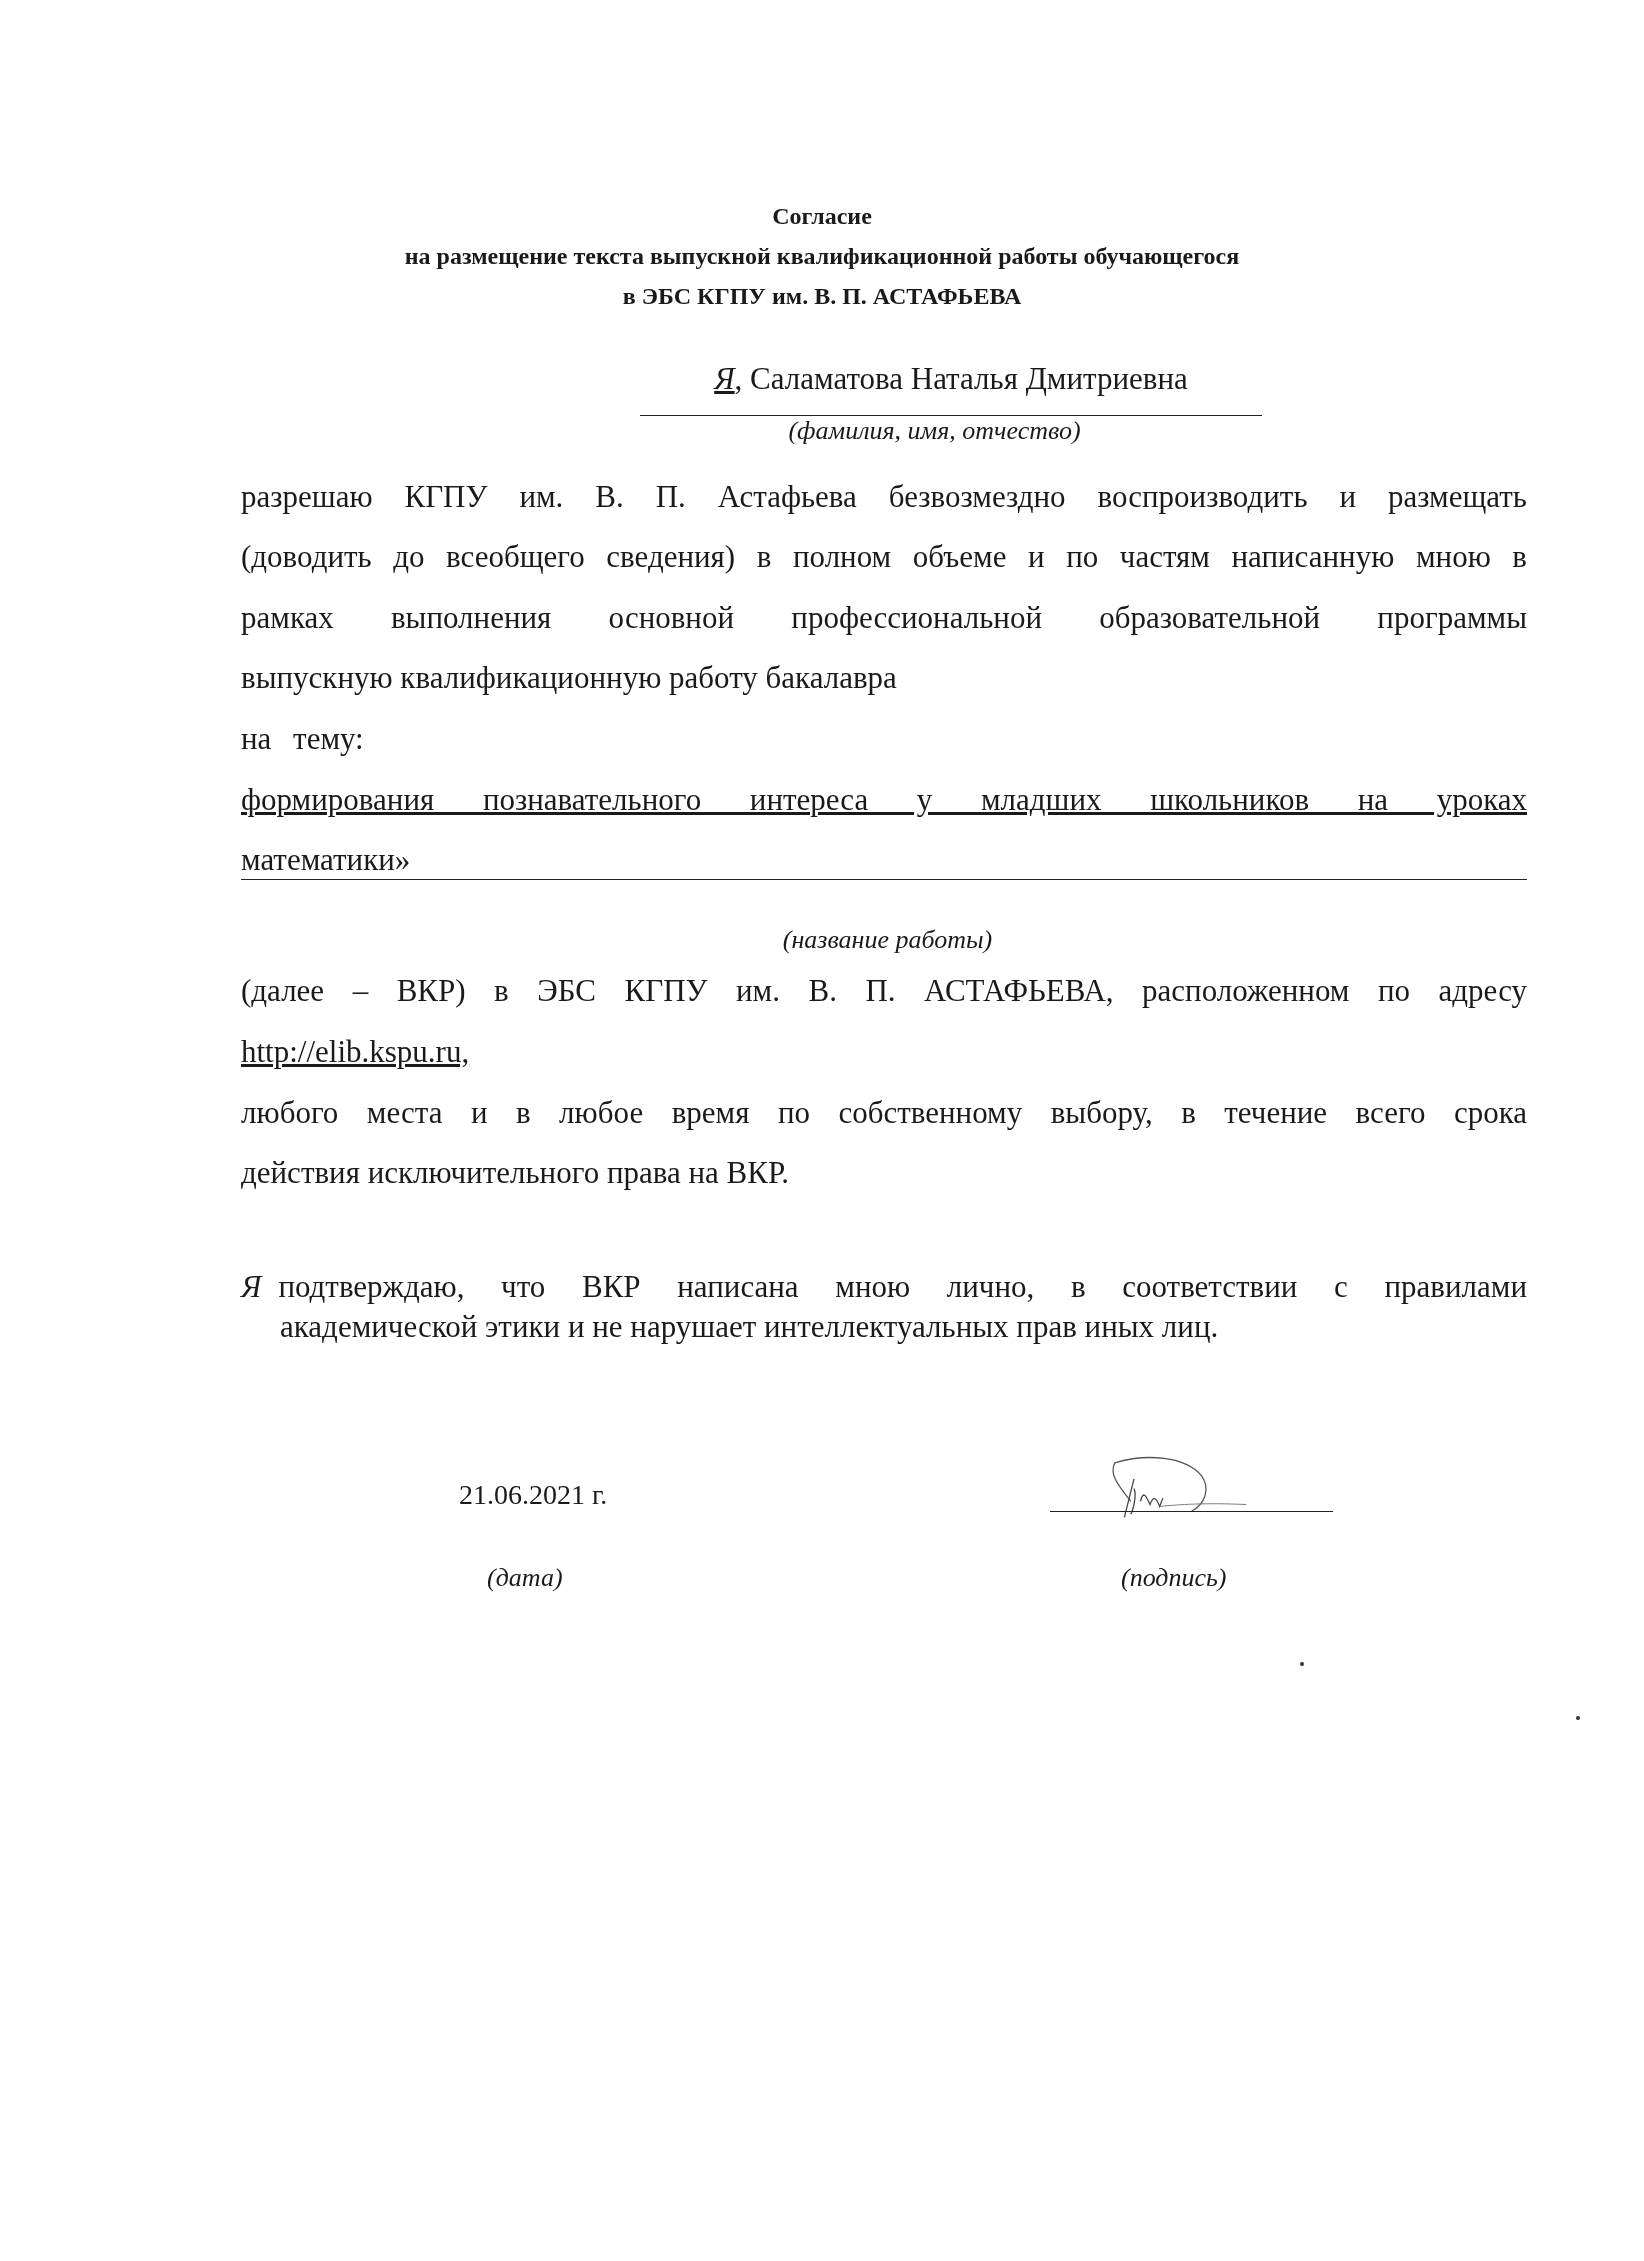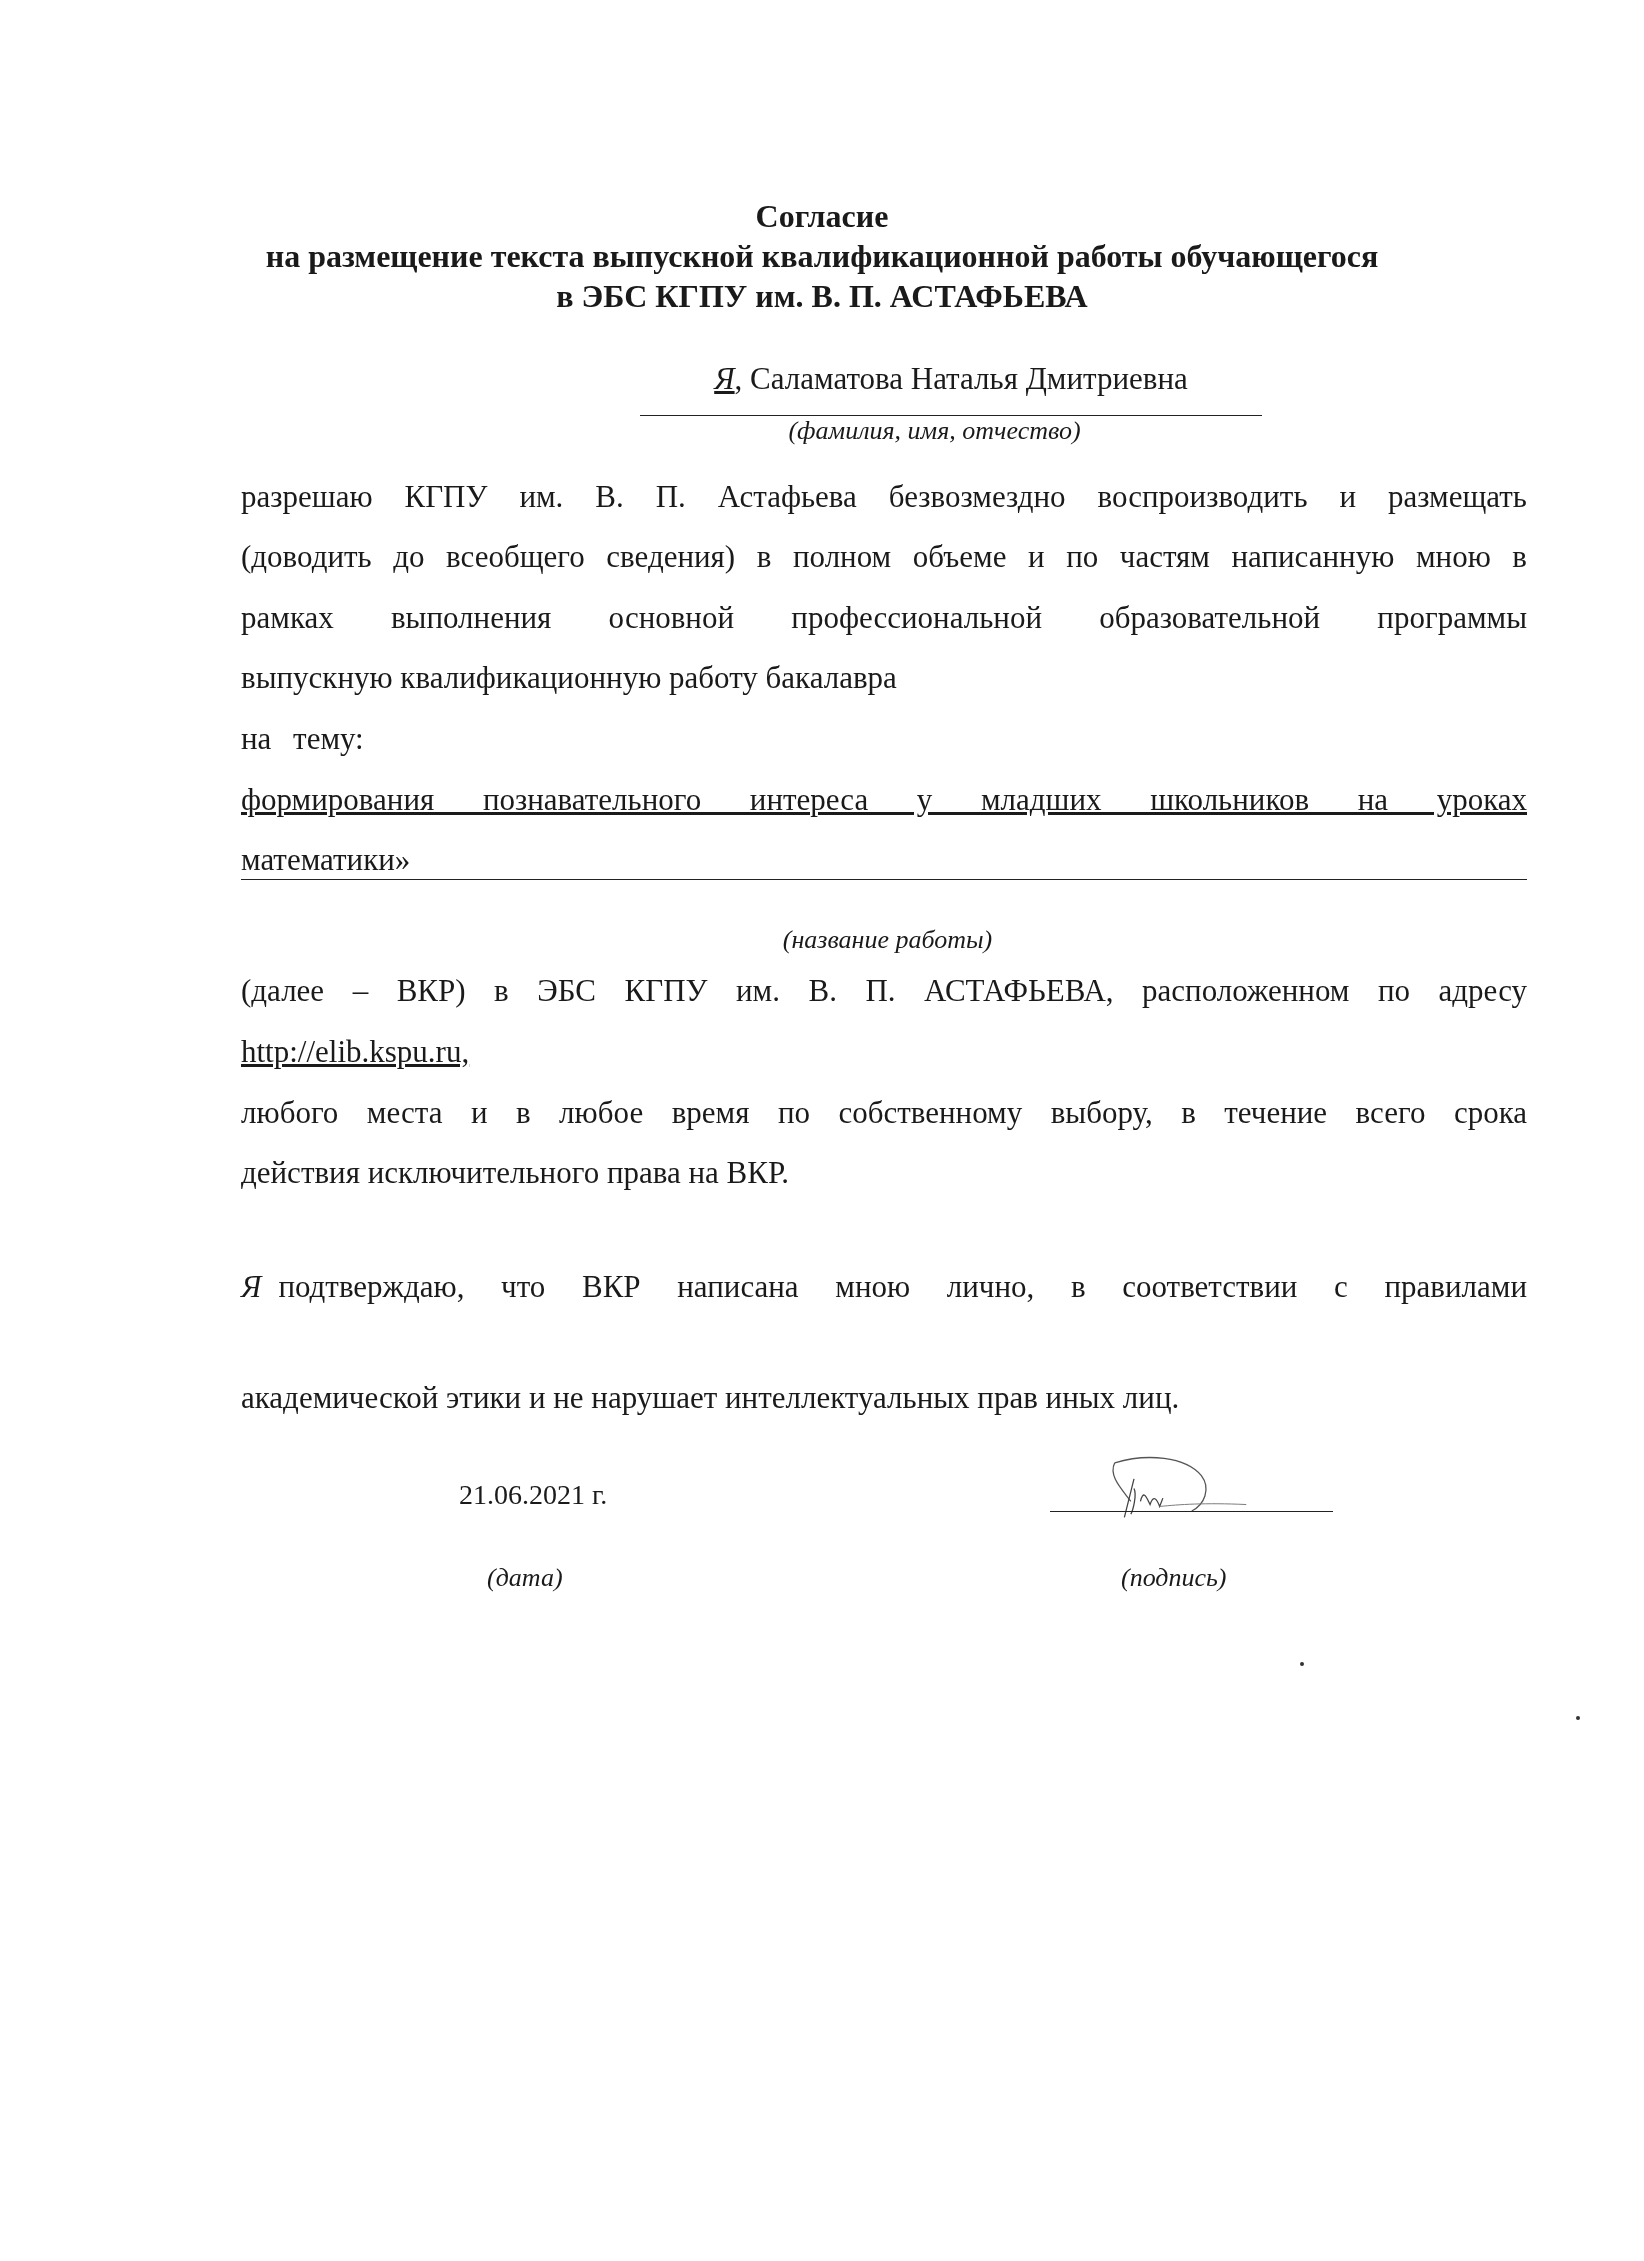--- a/index.html
+++ b/index.html
@@ -1,19 +1,19 @@
 <!DOCTYPE html>
 <html style="font-size:10.3px"><head>
 <meta charset="utf-8">
 <style>
   html, body { margin: 0; padding: 0; background: #ffffff; }
   body { width: 1644px; height: 2261px; position: relative; overflow: hidden;
          font-family: "Liberation Serif", "DejaVu Serif", serif; color: #1a1a1a; }
   .abs { position: absolute; }
-  .title { left: 0; width: 1644px; text-align: center; font-weight: bold; font-size: 32px; line-height: 40px; }
+  .title { left: 0; width: 1644px; text-align: center; font-weight: bold; font-size: 24px; line-height: 40px; }
   .t1 { top: 196px; }
   .t2 { top: 236px; }
   .t3 { top: 276px; }
   .name-line { top: 359px; left: 640px; width: 622px; text-align: center; font-size: 31px; line-height: 39px;
                border-bottom: 1.9px solid #222; padding-bottom: 17px; }
   .name-line .ya { font-style: italic; text-decoration: underline; }
   .caption { font-style: italic; font-size: 26px; line-height: 32px; margin-top: 16px; }
   .fio-cap { top: 399px; left: 741px; width: 387px; text-align: center; }
   .p-line { left: 241px; width: 1286px; font-size: 31px; line-height: 39px; white-space: nowrap; }
   .justify { text-align: justify; text-align-last: justify; }
@@ -25,21 +25,21 @@
   .l4 { top: 658px; }
   .l5 { top: 719px; }
   .l6 { top: 780px; }
   .l7 { top: 840px; width: 1286px; }
   .topic-cap { top: 908px; left: 720px; width: 335px; text-align: center; }
   .m1 { top: 971px; }
   .m2 { top: 1032px; }
   .m3 { top: 1093px; }
   .m4 { top: 1153px; }
   .c1 { top: 1267px; }
-  .c2 { top: 1378px; }
+  .c2 { top: 1307px; margin-left: 39px; }
   .date { top: 1475px; left: 459px; font-size: 28px; line-height: 39px; }
   .date-cap { top: 1546px; left: 487px; }
   .sig-line { top: 1511px; left: 1050px; width: 283px; border-bottom: 1.9px solid #222; height: 0; }
   .sig { top: 1450px; left: 1095px; width: 155px; height: 77px; }
   .sig-cap { top: 1546px; left: 1121px; }
   .dot { width: 3.9px; height: 3.9px; background: #333; border-radius: 50%; }
 </style>
 </head>
 <body>
 

